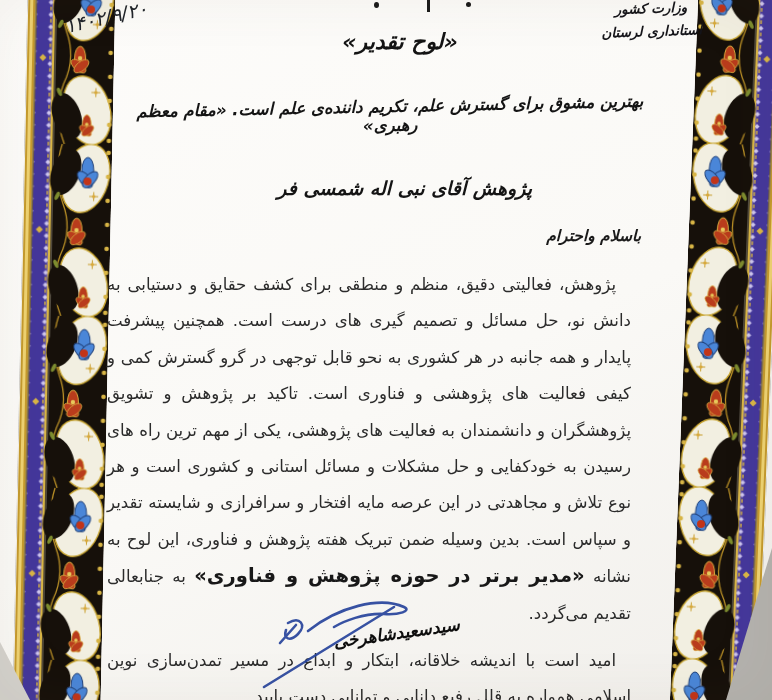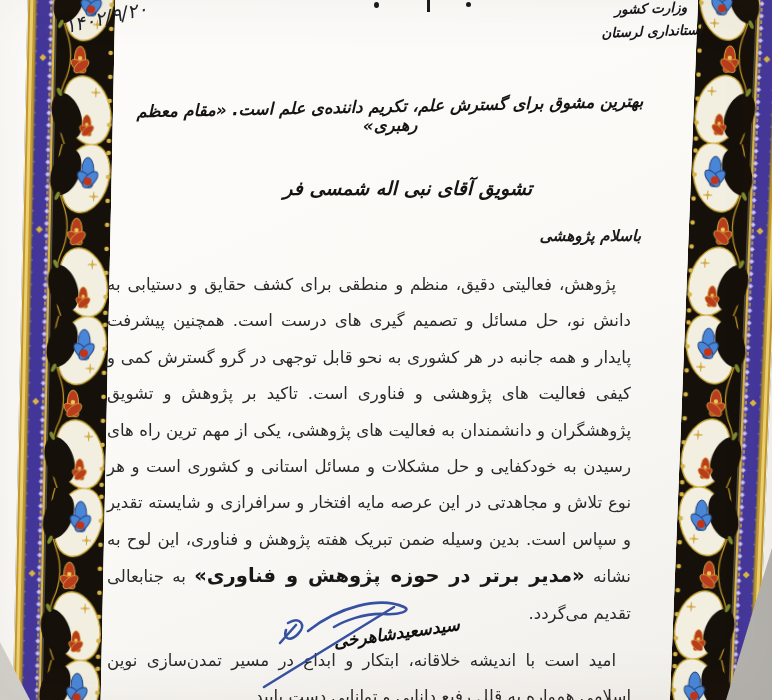--- a/index.html
+++ b/index.html
@@ -135,26 +135,27 @@
 
     <div class="mark mark-d1"></div>
     <div class="mark mark-bar"></div>
     <div class="mark mark-d2"></div>
 
     <div class="ministry">
       <div>وزارت کشور</div>
       <div>استانداری لرستان</div>
     </div>
 
+    <div class="title">«لوح تقدیر»</div>
 
     <div class="quote">بهترین مشوق برای گسترش علم، تکریم داننده‌ی علم است. «مقام معظم رهبری»</div>
 
-    <div class="recipient">تشویق آقای نبی اله شمسی فر</div>
+    <div class="recipient">پژوهش آقای نبی اله شمسی فر</div>
 
-    <div class="salutation">باسلام پژوهشی</div>
+    <div class="salutation">باسلام واحترام</div>
 
     <div class="body-text">
       <p><span>پژوهش، فعالیتی دقیق، منظم و منطقی برای کشف حقایق و دستیابی به دانش نو، حل مسائل و تصمیم گیری های درست است. همچنین پیشرفت پایدار و همه جانبه در هر کشوری به نحو قابل توجهی در گرو گسترش کمی و کیفی فعالیت های پژوهشی و فناوری است. تاکید بر پژوهش و تشویق پژوهشگران و دانشمندان به فعالیت های پژوهشی، یکی از مهم ترین راه های رسیدن به خودکفایی و حل مشکلات و مسائل استانی و کشوری است و هر نوع تلاش و مجاهدتی در این عرصه مایه افتخار و سرافرازی و شایسته تقدیر و سپاس است. بدین وسیله ضمن تبریک هفته پژوهش و فناوری، این لوح به نشانه </span><span class="award">«مدیر برتر در حوزه پژوهش و فناوری»</span><span> به جنابعالی تقدیم می‌گردد.</span></p>
       <p>امید است با اندیشه خلاقانه، ابتکار و ابداع در مسیر تمدن‌سازی نوین اسلامی همواره به قلل رفیع دانایی و توانایی دست یابید.</p>
     </div>
 
     <div class="signature">
       <svg width="240" height="110" viewBox="0 0 240 110">
         <g fill="none" stroke="#27449c" stroke-width="2.6" stroke-linecap="round" opacity="0.92">
           <path d="M 28 104 L 158 24"></path>

